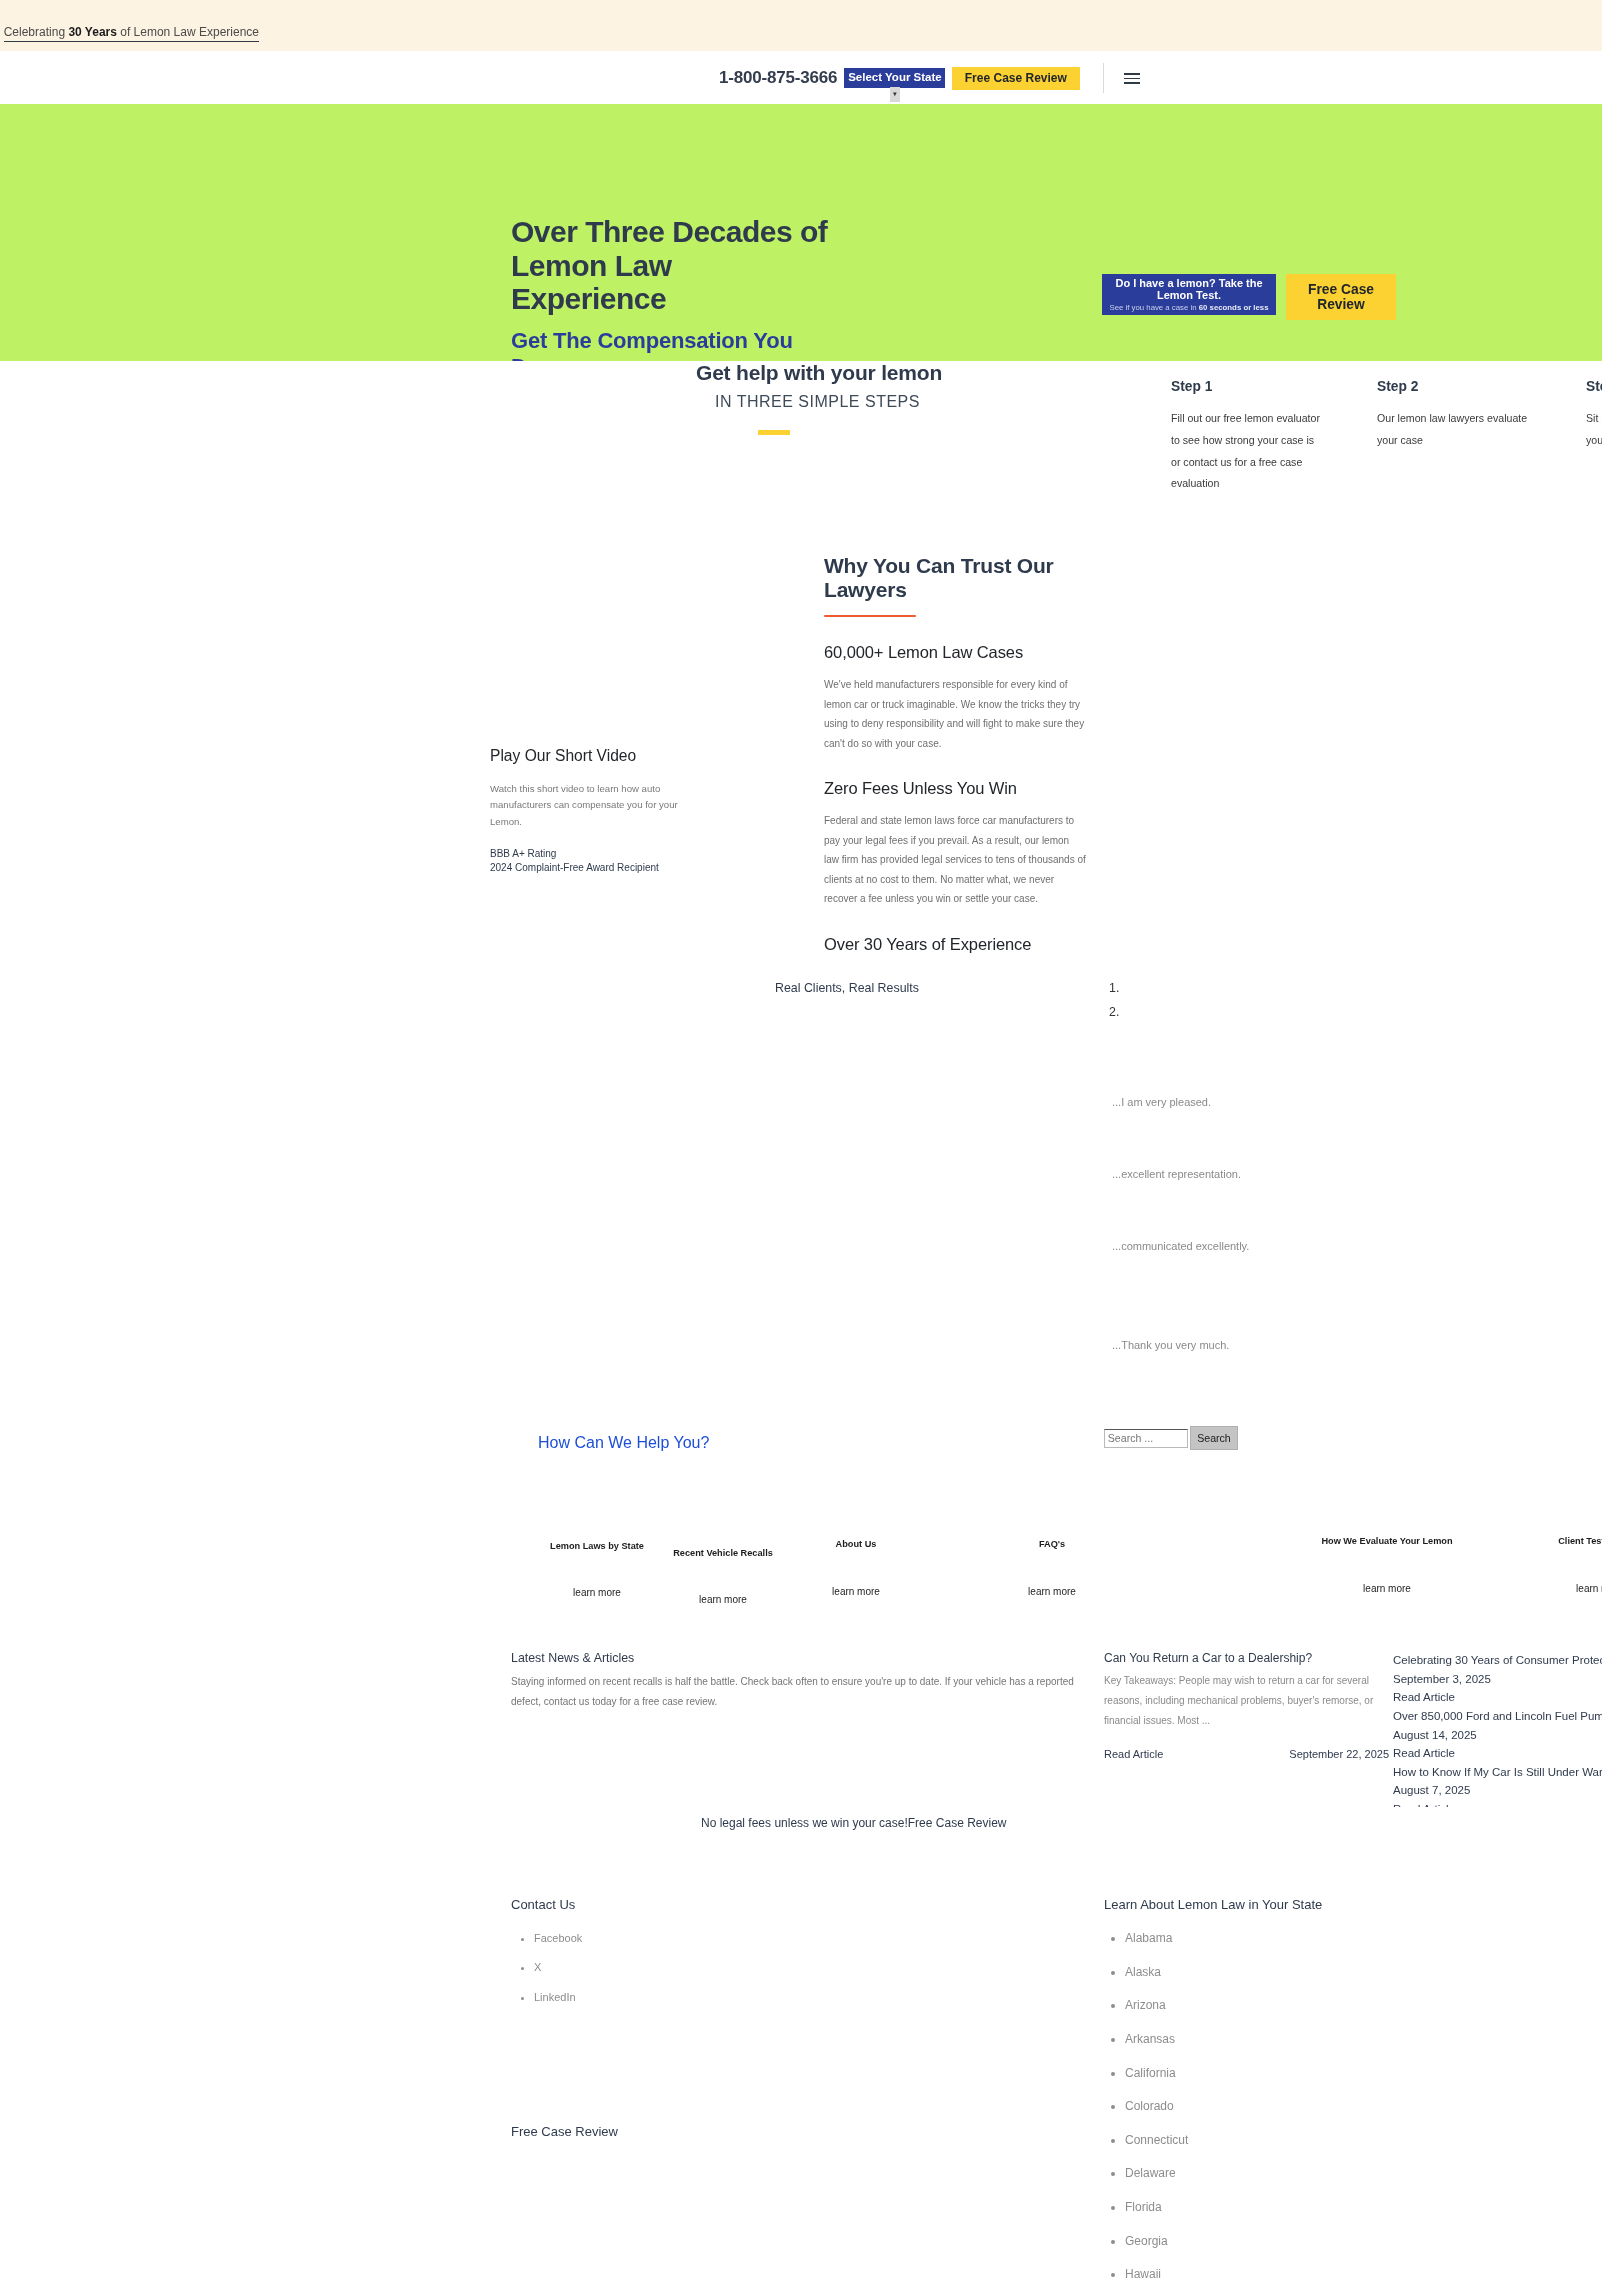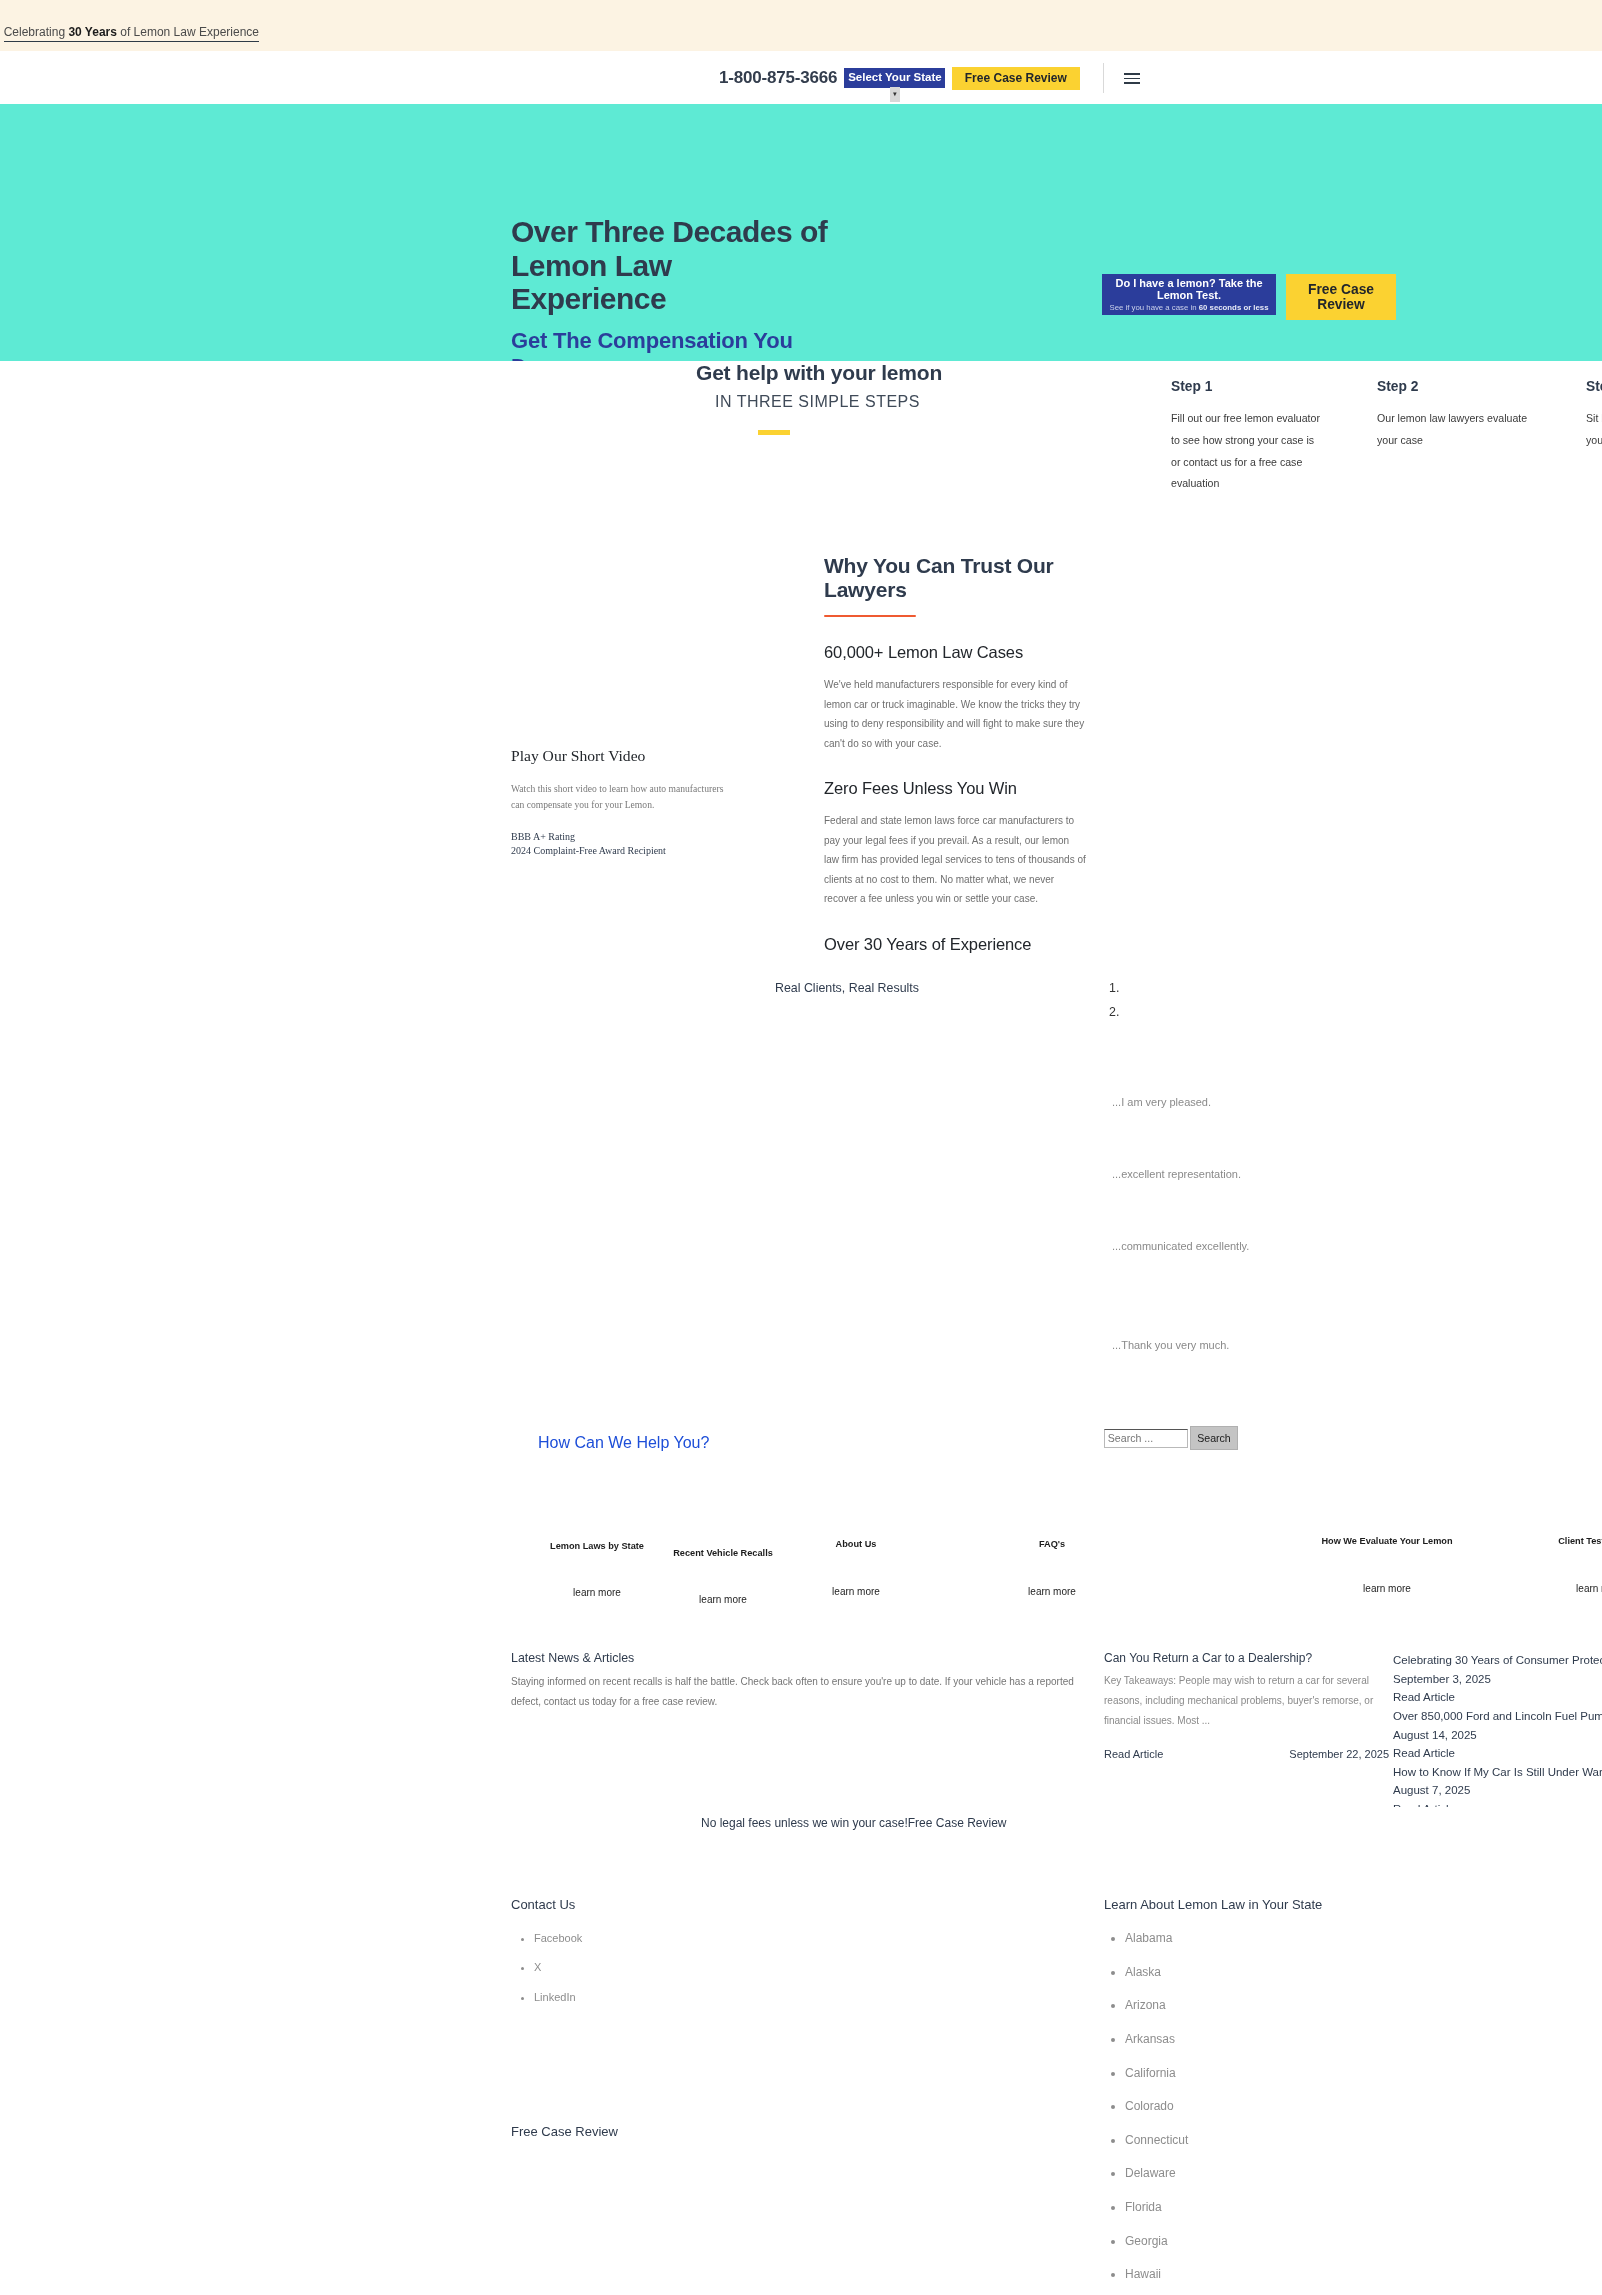--- a/index.html
+++ b/index.html
@@ -74,21 +74,21 @@
   .hdr-divider {
     width: 0.9px; height: 30px; background: #d9d9d9;
     margin-left: 16.5px; margin-right: 13.8px;
   }
   .hamburger { display: flex; flex-direction: column; gap: 3.2px; cursor: pointer; }
   .hamburger span { display: block; width: 16.5px; height: 1.4px; background: #2f3b47; }
 
   
   .hero {
     width: 1602px; height: 257px;
-    background: #5eead4;
+    background: #bef264;
     position: relative;
   }
   .hero-copy { position: absolute; left: 511px; top: 111px; width: 321px; }
   .hero-h1 {
     font-size: 30px; line-height: 1.12; font-weight: 700;
     color: #2f3b4d; letter-spacing: -0.5px;
   }
   .hero-h2 {
     font-size: 22px; line-height: 1.2; font-weight: 700;
     color: #2b3d9b; margin-top: 12px; letter-spacing: -0.2px;
@@ -144,21 +144,21 @@
   .trust-col { position: absolute; left: 824px; top: 0px; width: 262px; }
   .trust-title {
     font-size: 21px; font-weight: 700; color: #2f3b4d; line-height: 1.16;
     letter-spacing: -0.2px;
   }
   .trust-rule { width: 92px; height: 2.3px; background: #ef5a31; margin-top: 12px; border-radius: 1.4px;}
   .trust-item { margin-top: 26px; }
   .trust-item h3 { font-size: 16.5px; font-weight: 400; color: #22262b; letter-spacing: -0.1px;}
   .trust-item p { font-size: 10px; line-height: 1.95; color: #6f6f6f; margin-top: 13px; }
 
-  .video-col { position: absolute; left: 511px; top: 193px; width: 216px; font-family: Liberation Serif, serif; }
+  .video-col { position: absolute; left: 490px; top: 193px; width: 216px; }
   .video-col h3 { font-size: 15.6px; color: #22262b; font-weight: 400; }
   .video-col p.desc { font-size: 9.6px; line-height: 1.75; color: #7a7a7a; margin-top: 15.6px; }
   .video-col .awards { font-size: 10px; color: #2f3b4d; margin-top: 15.6px; line-height: 1.45; }
 
   
   .testi-section { width: 1602px; position: relative; height: 459px; background: #fff; }
   .testi-title { position: absolute; left: 775px; top: 13.8px; font-size: 12.4px; color: #2f3b4d; font-weight: 400;}
   .testi-nav { position: absolute; left: 1109px; top: 10px; font-size: 12.4px; color: #333; line-height: 1.9; }
   .testi-quote { position: absolute; left: 1112px; font-size: 11px; color: #8a8a8a; }
 

